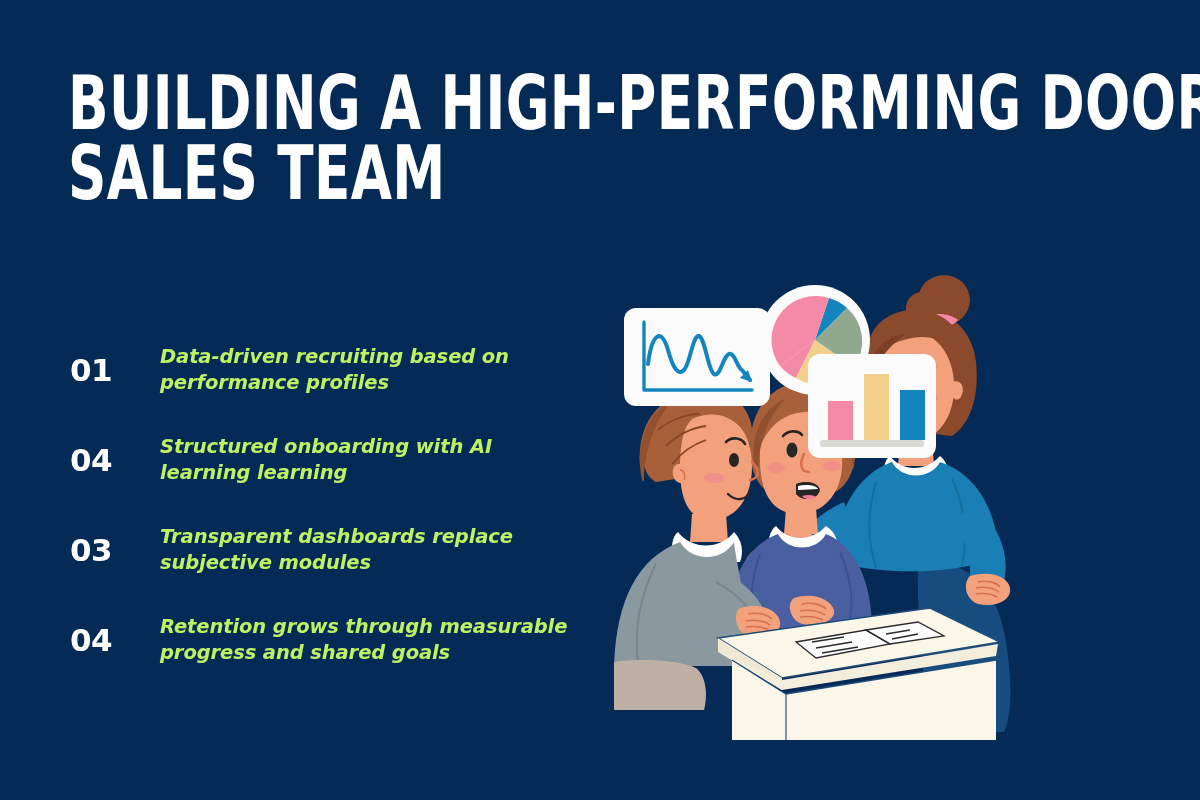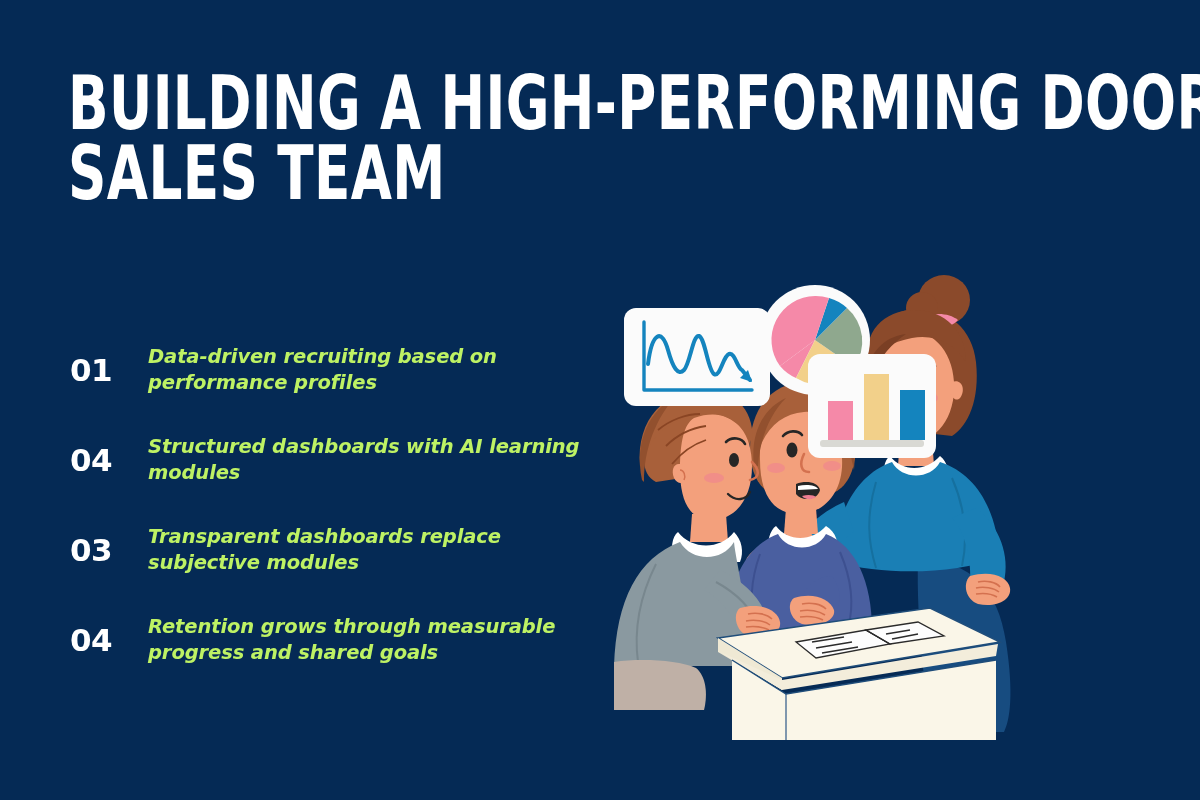--- a/index.html
+++ b/index.html
@@ -44,20 +44,21 @@
   #list-block {
     position: absolute;
     left: 70px;
     top: 325px;
     width: 510px;
   }
   .list-item {
     display: flex;
     align-items: center;
     height: 90px;
+    gap: 12px;
   }
   .item-number {
     flex: 0 0 78px;
     color: #ffffff;
     font-family: "DejaVu Sans", sans-serif;
     font-weight: bold;
     font-size: 31px;
     letter-spacing: -0.5px;
     line-height: 1;
   }
@@ -94,21 +95,21 @@
 
   <div id="list-block">
 
     <div class="list-item">
       <div class="item-number">01</div>
       <div class="item-text">Data-driven recruiting based on performance profiles</div>
     </div>
 
     <div class="list-item">
       <div class="item-number">04</div>
-      <div class="item-text">Structured dashboards with AI learning modules</div>
+      <div class="item-text">Structured onboarding with AI learning learning</div>
     </div>
 
     <div class="list-item">
       <div class="item-number">03</div>
       <div class="item-text">Transparent dashboards replace subjective modules</div>
     </div>
 
     <div class="list-item">
       <div class="item-number">04</div>
       <div class="item-text">Retention grows through measurable progress and shared goals</div>

